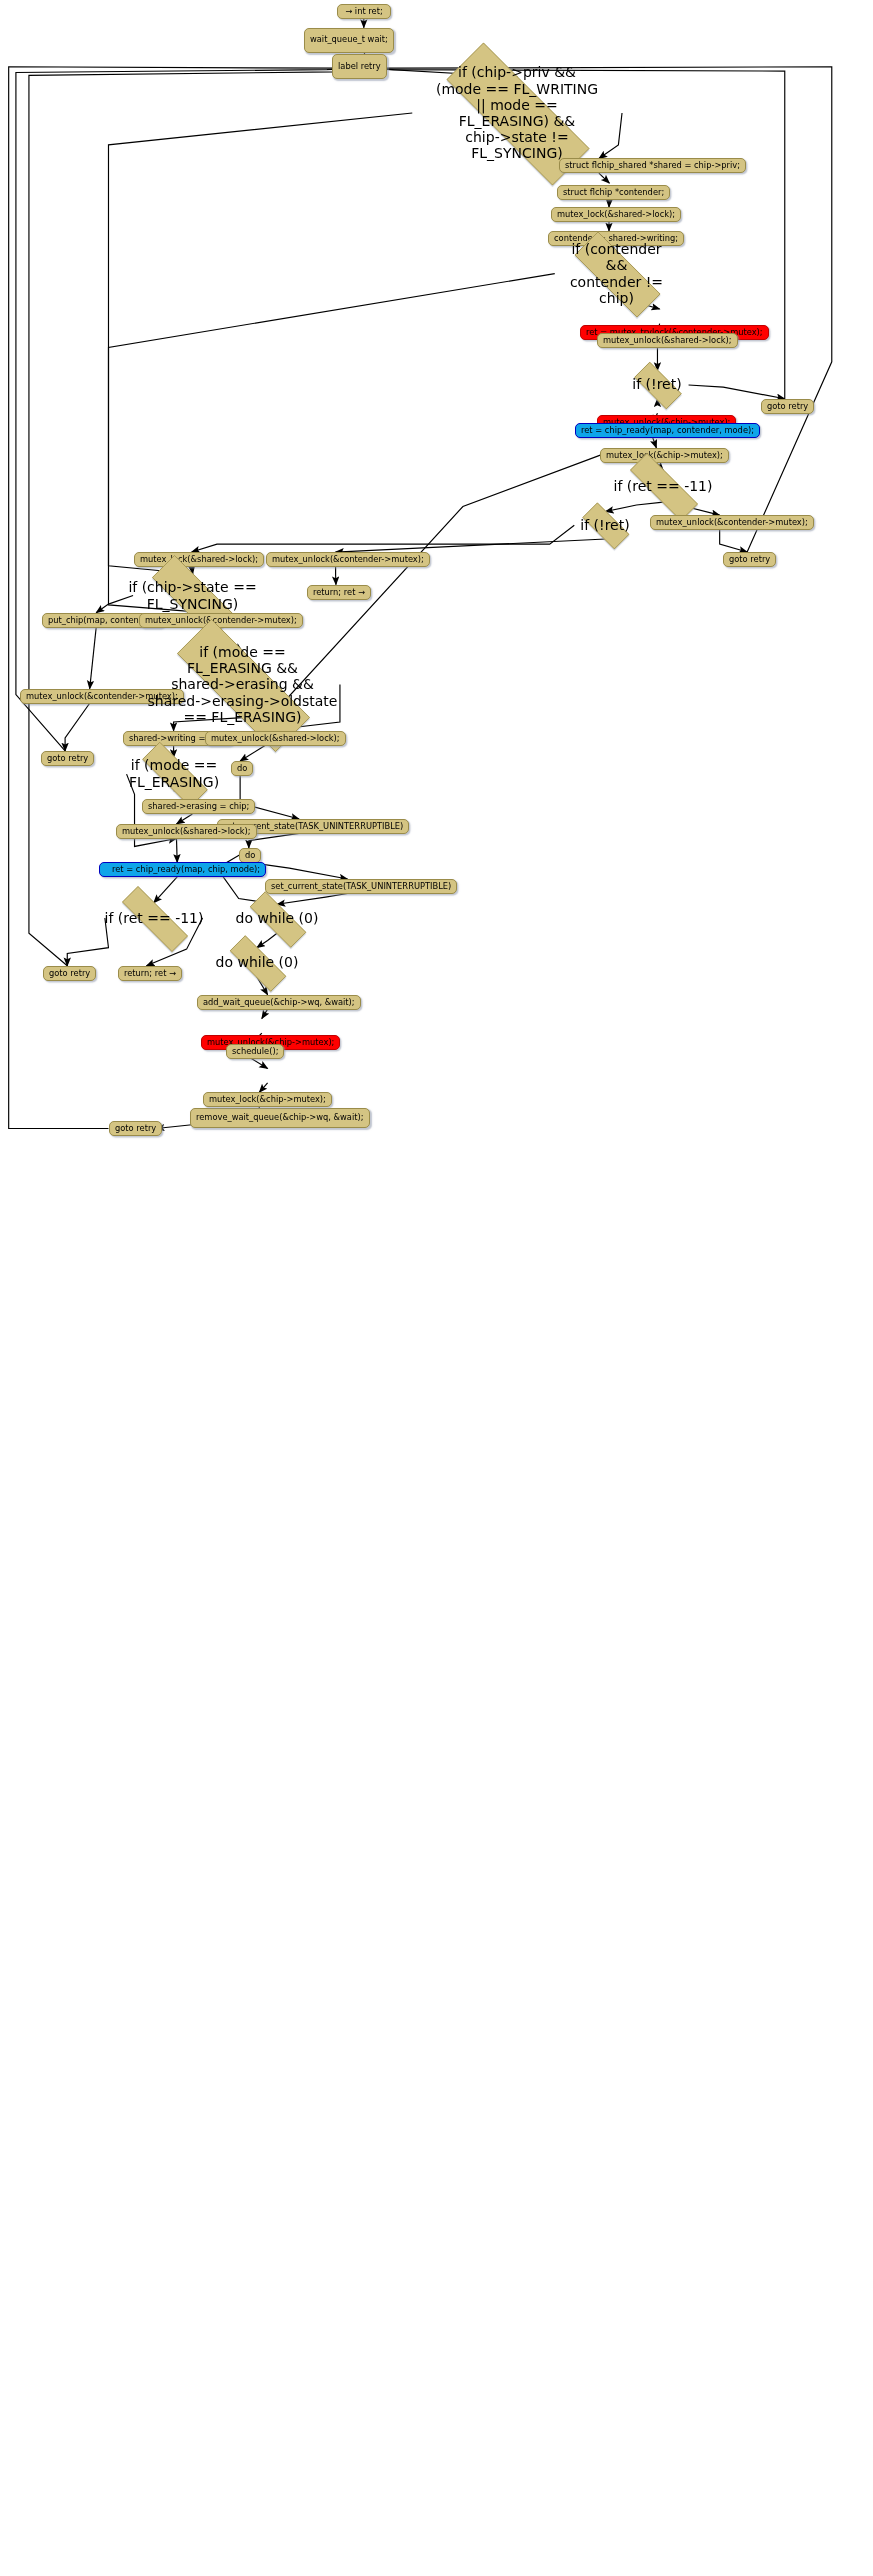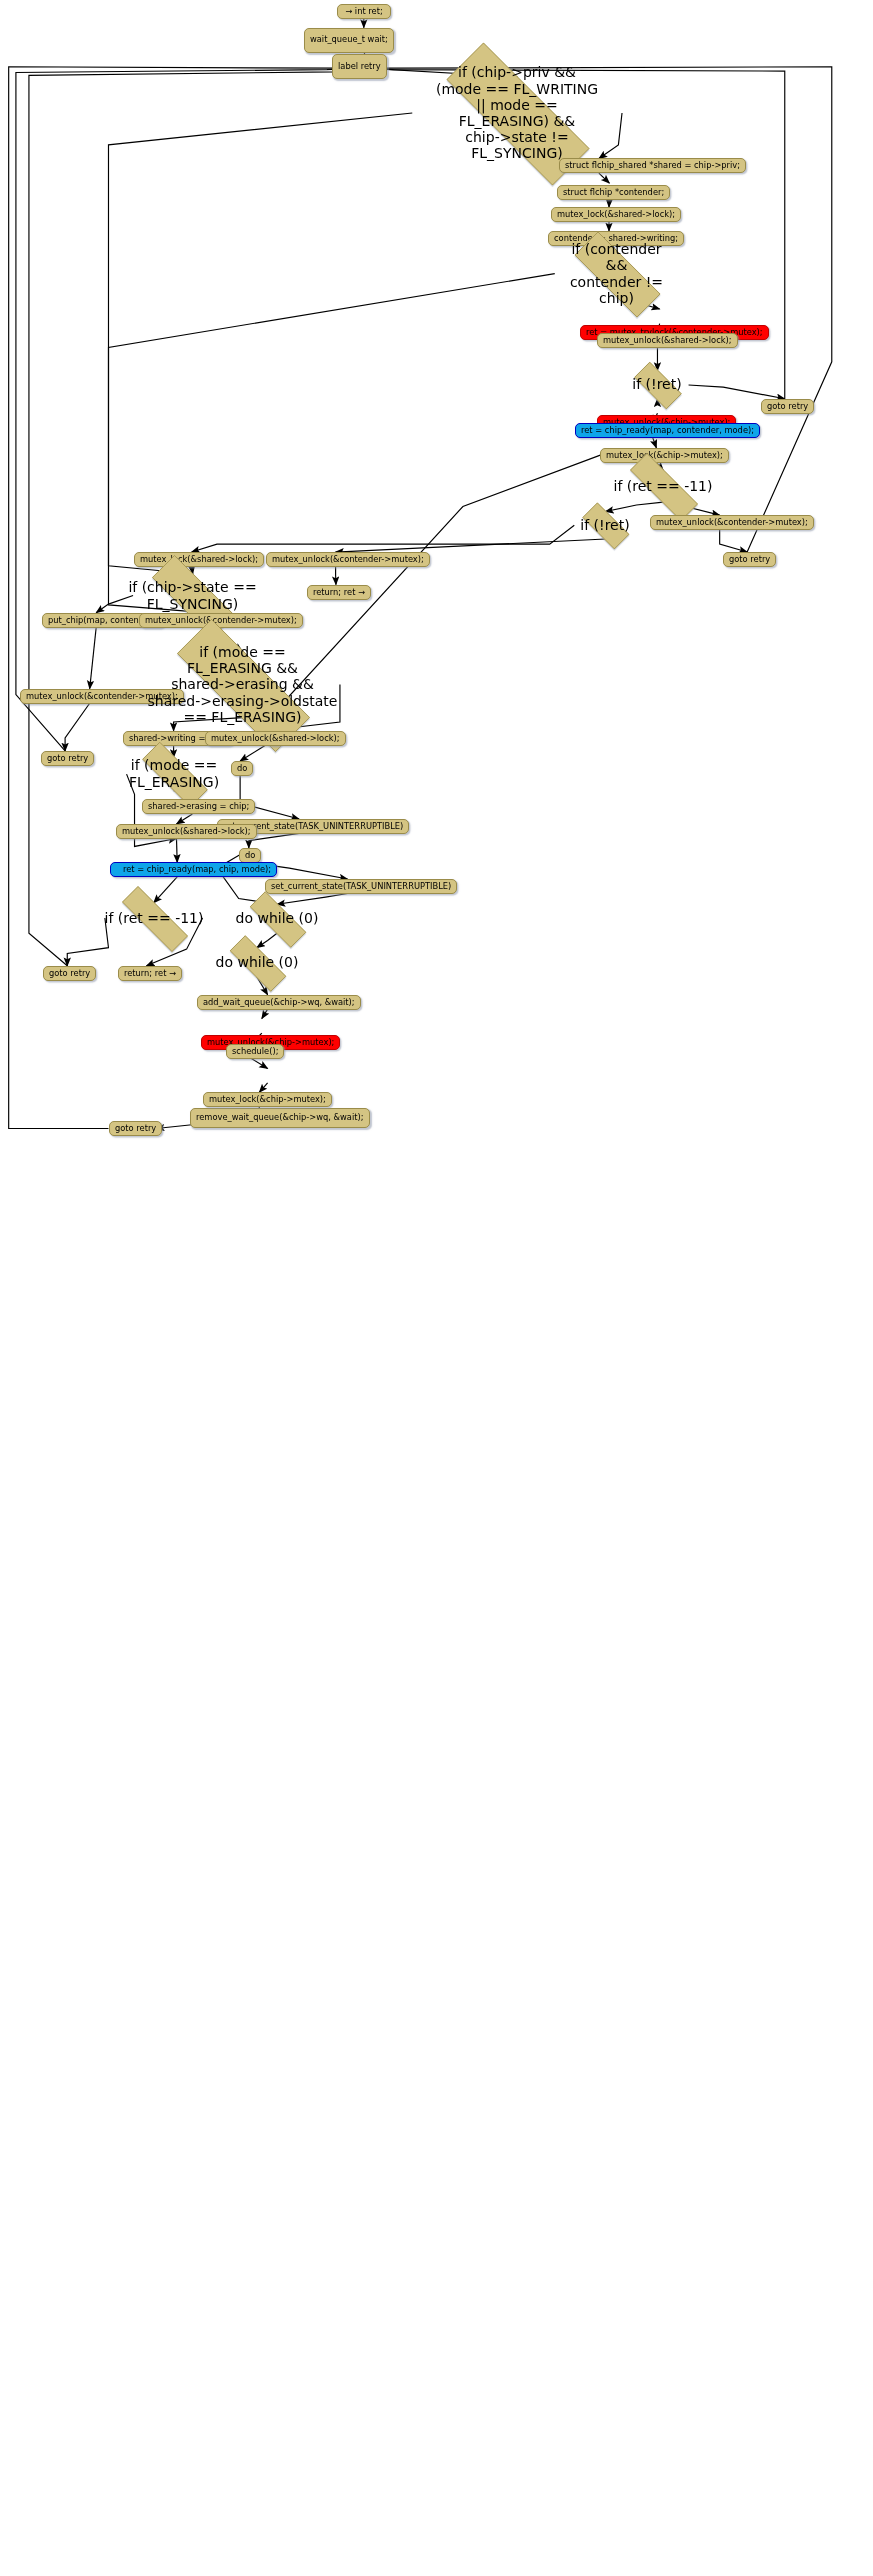--- a/index.html
+++ b/index.html
@@ -225,21 +225,21 @@
     </div>
     <div class="node box" style="left: 239px; top: 848px; min-width: 19px; height: 14.5px;">
       <span>do</span>
     </div>
     <div class="node box" style="left: 116px; top: 824px; min-width: 122px; height: 14.5px;">
       <span>mutex_unlock(&amp;shared-&gt;lock);</span>
     </div>
     <div class="node box" style="left: 265px; top: 879px; min-width: 164px; height: 14.5px;">
       <span>set_current_state(TASK_UNINTERRUPTIBLE)</span>
     </div>
-    <div class="node box blue" style="left: 110px; top: 862px; min-width: 136px; height: 14.5px; padding-left: 12px;">
+    <div class="node box blue" style="left: 99px; top: 862px; min-width: 136px; height: 14.5px; padding-left: 12px;">
       <span>ret = chip_ready(map, chip, mode);</span>
     </div>
     <div class="node diamond" style="left: 237px; top: 904px; width: 80px; height: 29px;">
       <div class="dshape"></div>
       <div class="dtext">do while (0)</div>
     </div>
     <div class="node diamond" style="left: 105px; top: 903px; width: 98px; height: 30px;">
       <div class="dshape"></div>
       <div class="dtext">if (ret == -11)</div>
     </div>

